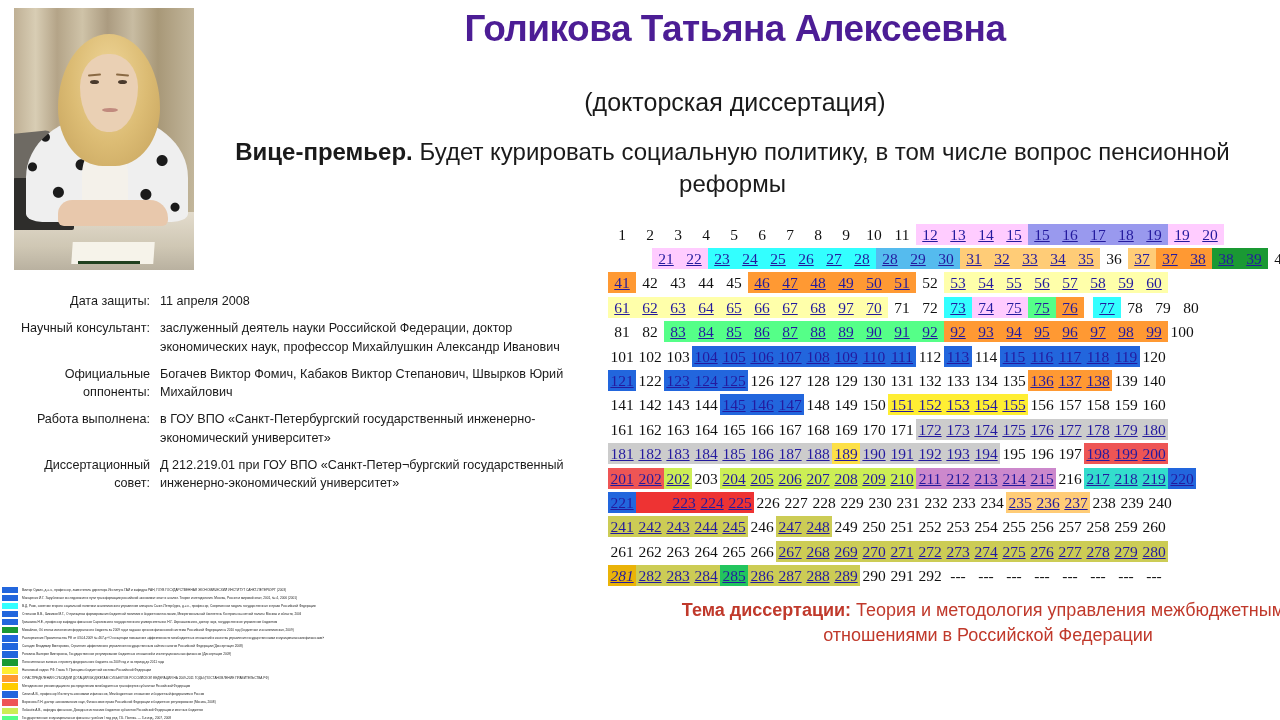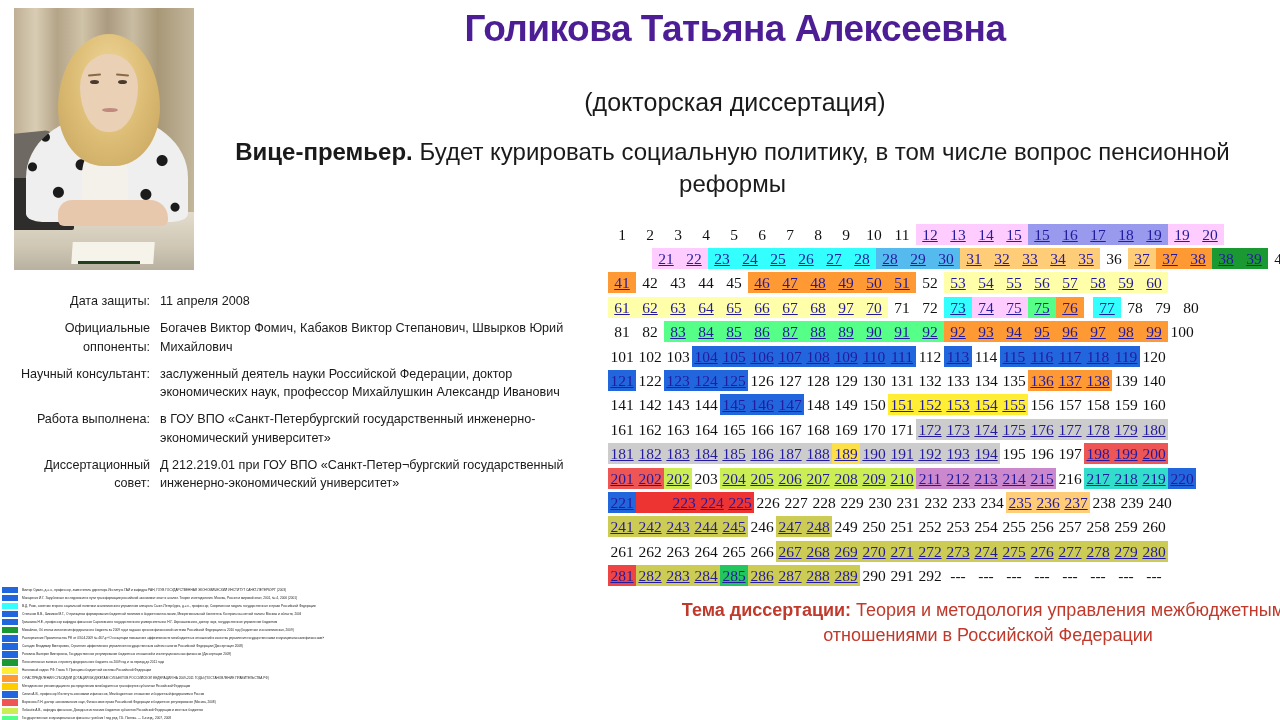--- a/index.html
+++ b/index.html
@@ -167,26 +167,26 @@
   <div class="lead">
     <b>Вице-премьер.</b><span> Будет курировать социальную политику, в том числе вопрос пенсионной реформы</span>
   </div>
 
   <div class="info">
       <div class="info-row">
         <div class="info-key">Дата защиты:</div>
         <div class="info-val">11 апреля 2008</div>
       </div>
       <div class="info-row">
+        <div class="info-key">Научный консультант:</div>
+        <div class="info-val">заслуженный деятель науки Российской Федерации, доктор экономических наук, профессор Михайлушкин Александр Иванович</div>
+      </div>
+      <div class="info-row">
         <div class="info-key">Официальные оппоненты:</div>
         <div class="info-val">Богачев Виктор Фомич, Кабаков Виктор Степанович, Швырков Юрий Михайлович</div>
-      </div>
-      <div class="info-row">
-        <div class="info-key">Научный консультант:</div>
-        <div class="info-val">заслуженный деятель науки Российской Федерации, доктор экономических наук, профессор Михайлушкин Александр Иванович</div>
       </div>
       <div class="info-row">
         <div class="info-key">Работа выполнена:</div>
         <div class="info-val">в ГОУ ВПО «Санкт-Петербургский государственный инженерно-экономический университет»</div>
       </div>
       <div class="info-row">
         <div class="info-key">Диссертационный совет:</div>
         <div class="info-val">Д 212.219.01 при ГОУ ВПО «Санкт-Петер¬бургский государственный инженерно-экономический университет»</div>
       </div>
     </div>
@@ -502,21 +502,21 @@
         <span class="cell lnk" style="background: rgb(204, 204, 85);">273</span>
         <span class="cell lnk" style="background: rgb(204, 204, 85);">274</span>
         <span class="cell lnk" style="background: rgb(204, 204, 85);">275</span>
         <span class="cell lnk" style="background: rgb(204, 204, 85);">276</span>
         <span class="cell lnk" style="background: rgb(204, 204, 85);">277</span>
         <span class="cell lnk" style="background: rgb(204, 204, 85);">278</span>
         <span class="cell lnk" style="background: rgb(204, 204, 85);">279</span>
         <span class="cell lnk" style="background: rgb(204, 204, 85);">280</span>
       </div>
       <div class="grid-row">
-        <span class="cell lnk" style="background: #ef4444;">281</span>
+        <span class="cell lnk" style="background: #eab308; font-style: italic;">281</span>
         <span class="cell lnk" style="background: rgb(204, 204, 85);">282</span>
         <span class="cell lnk" style="background: rgb(204, 204, 85);">283</span>
         <span class="cell lnk" style="background: rgb(204, 204, 85);">284</span>
         <span class="cell lnk" style="background: #22c55e;">285</span>
         <span class="cell lnk" style="background: rgb(204, 204, 85);">286</span>
         <span class="cell lnk" style="background: rgb(204, 204, 85);">287</span>
         <span class="cell lnk" style="background: rgb(204, 204, 85);">288</span>
         <span class="cell lnk" style="background: rgb(204, 204, 85);">289</span>
         <span class="cell">290</span>
         <span class="cell">291</span>

